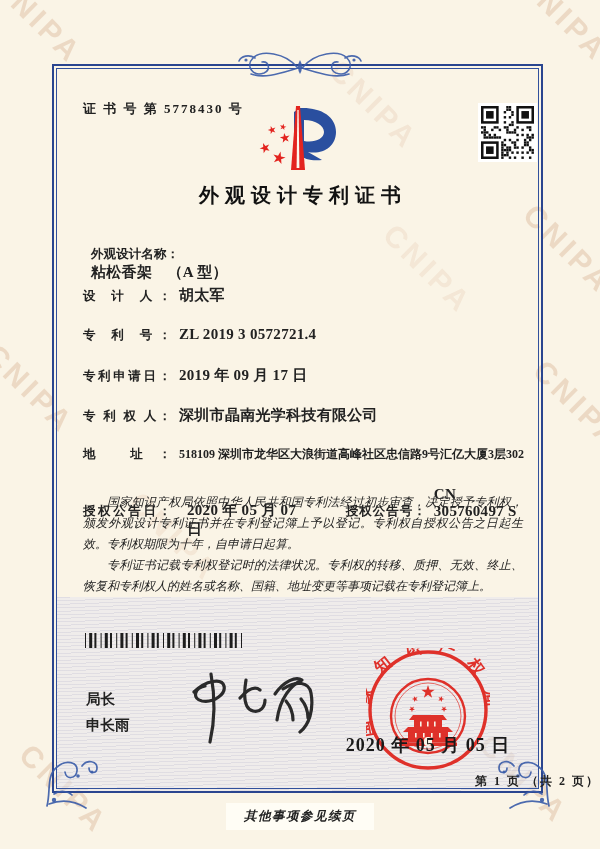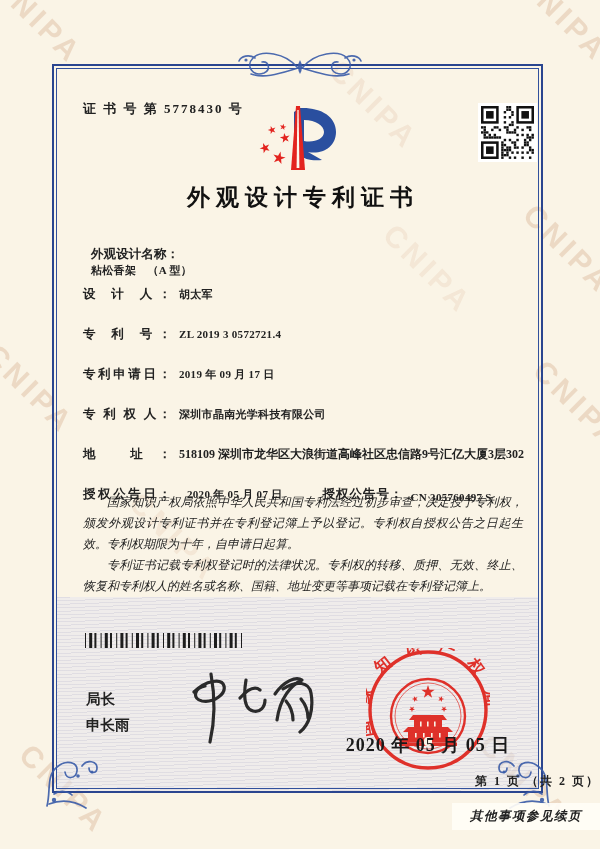--- a/index.html
+++ b/index.html
@@ -34,29 +34,29 @@
       rgba(230,230,239,0.55);
   }
   .cert-no{
     position:absolute;left:83px;top:100px;font-size:13px;font-weight:bold;
     letter-spacing:2px;color:#222;
   }
   .logo{position:absolute;left:256px;top:100px;width:92px;height:80px;}
   .qr{position:absolute;left:478px;top:103px;width:59px;height:59px;background:#fff;padding:3px;box-sizing:border-box;}
   .title{
     position:absolute;left:0;top:182px;width:100%;text-align:center;
-    font-size:23px;font-weight:bold;letter-spacing:6px;text-indent:6px;color:#111;
+    font-size:20px;font-weight:bold;letter-spacing:6px;text-indent:6px;color:#111;
   }
   .fields{position:absolute;left:83px;top:246px;width:445px;}
   .frow{display:flex;align-items:baseline;margin-bottom:0;}
   .frow .lbl{
     display:inline-block;width:88px;min-width:88px;font-size:12.5px;font-weight:bold;
     text-align:justify;text-align-last:justify;color:#222;
   }
-  .frow .val{font-size:11px;font-weight:bold;color:#222;margin-left:8px;letter-spacing:0.3px;}
+  .frow .val{font-size:15px;font-weight:bold;color:#222;margin-left:8px;letter-spacing:0.3px;}
   .frow.addr .val{font-size:12px;letter-spacing:0;}
   .r1{margin-top:0;flex-direction:column;}
   .frow{height:40px;}
   .frow.grant{height:auto;gap:8px;}
   .grant-pair2{margin-left:32px;display:flex;align-items:flex-end;}
   .grant-pair2 .lbl{width:80px;min-width:80px;}
   .paras{
     position:absolute;left:83px;top:492px;width:440px;
     font-style:italic;font-size:12px;line-height:21px;color:#222;
     font-family:"Liberation Serif","DejaVu Serif",serif;
@@ -68,21 +68,21 @@
   .seal{position:absolute;left:366px;top:648px;width:124px;height:124px;opacity:0.93;}
   .seal-date{
     position:absolute;left:328px;top:733px;width:200px;text-align:center;
     font-size:18px;font-weight:bold;color:#1a1a1a;letter-spacing:1px;white-space:nowrap;
   }
   .page-no{
     position:absolute;left:0;top:773px;width:100%;text-align:right;
     font-size:12px;font-weight:bold;letter-spacing:2px;color:#222;
   }
   .footer-note{
-    position:absolute;left:0;top:803px;width:100%;text-align:right;font-size:12.5px;
+    position:absolute;left:0;top:803px;width:100%;text-align:center;font-size:12.5px;
   }
   .footer-note span{
     display:inline-block;background:rgba(255,253,246,0.92);padding:5px 18px;
     font-style:italic;font-weight:bold;letter-spacing:1.5px;color:#222;
   }
   .ornament-top{position:absolute;left:215px;top:47px;width:170px;height:38px;}
   .corner{position:absolute;width:60px;height:56px;}
   .corner.left{left:42px;top:754px;}
   .corner.right{left:494px;top:754px;transform:scaleX(-1);}
 </style>

